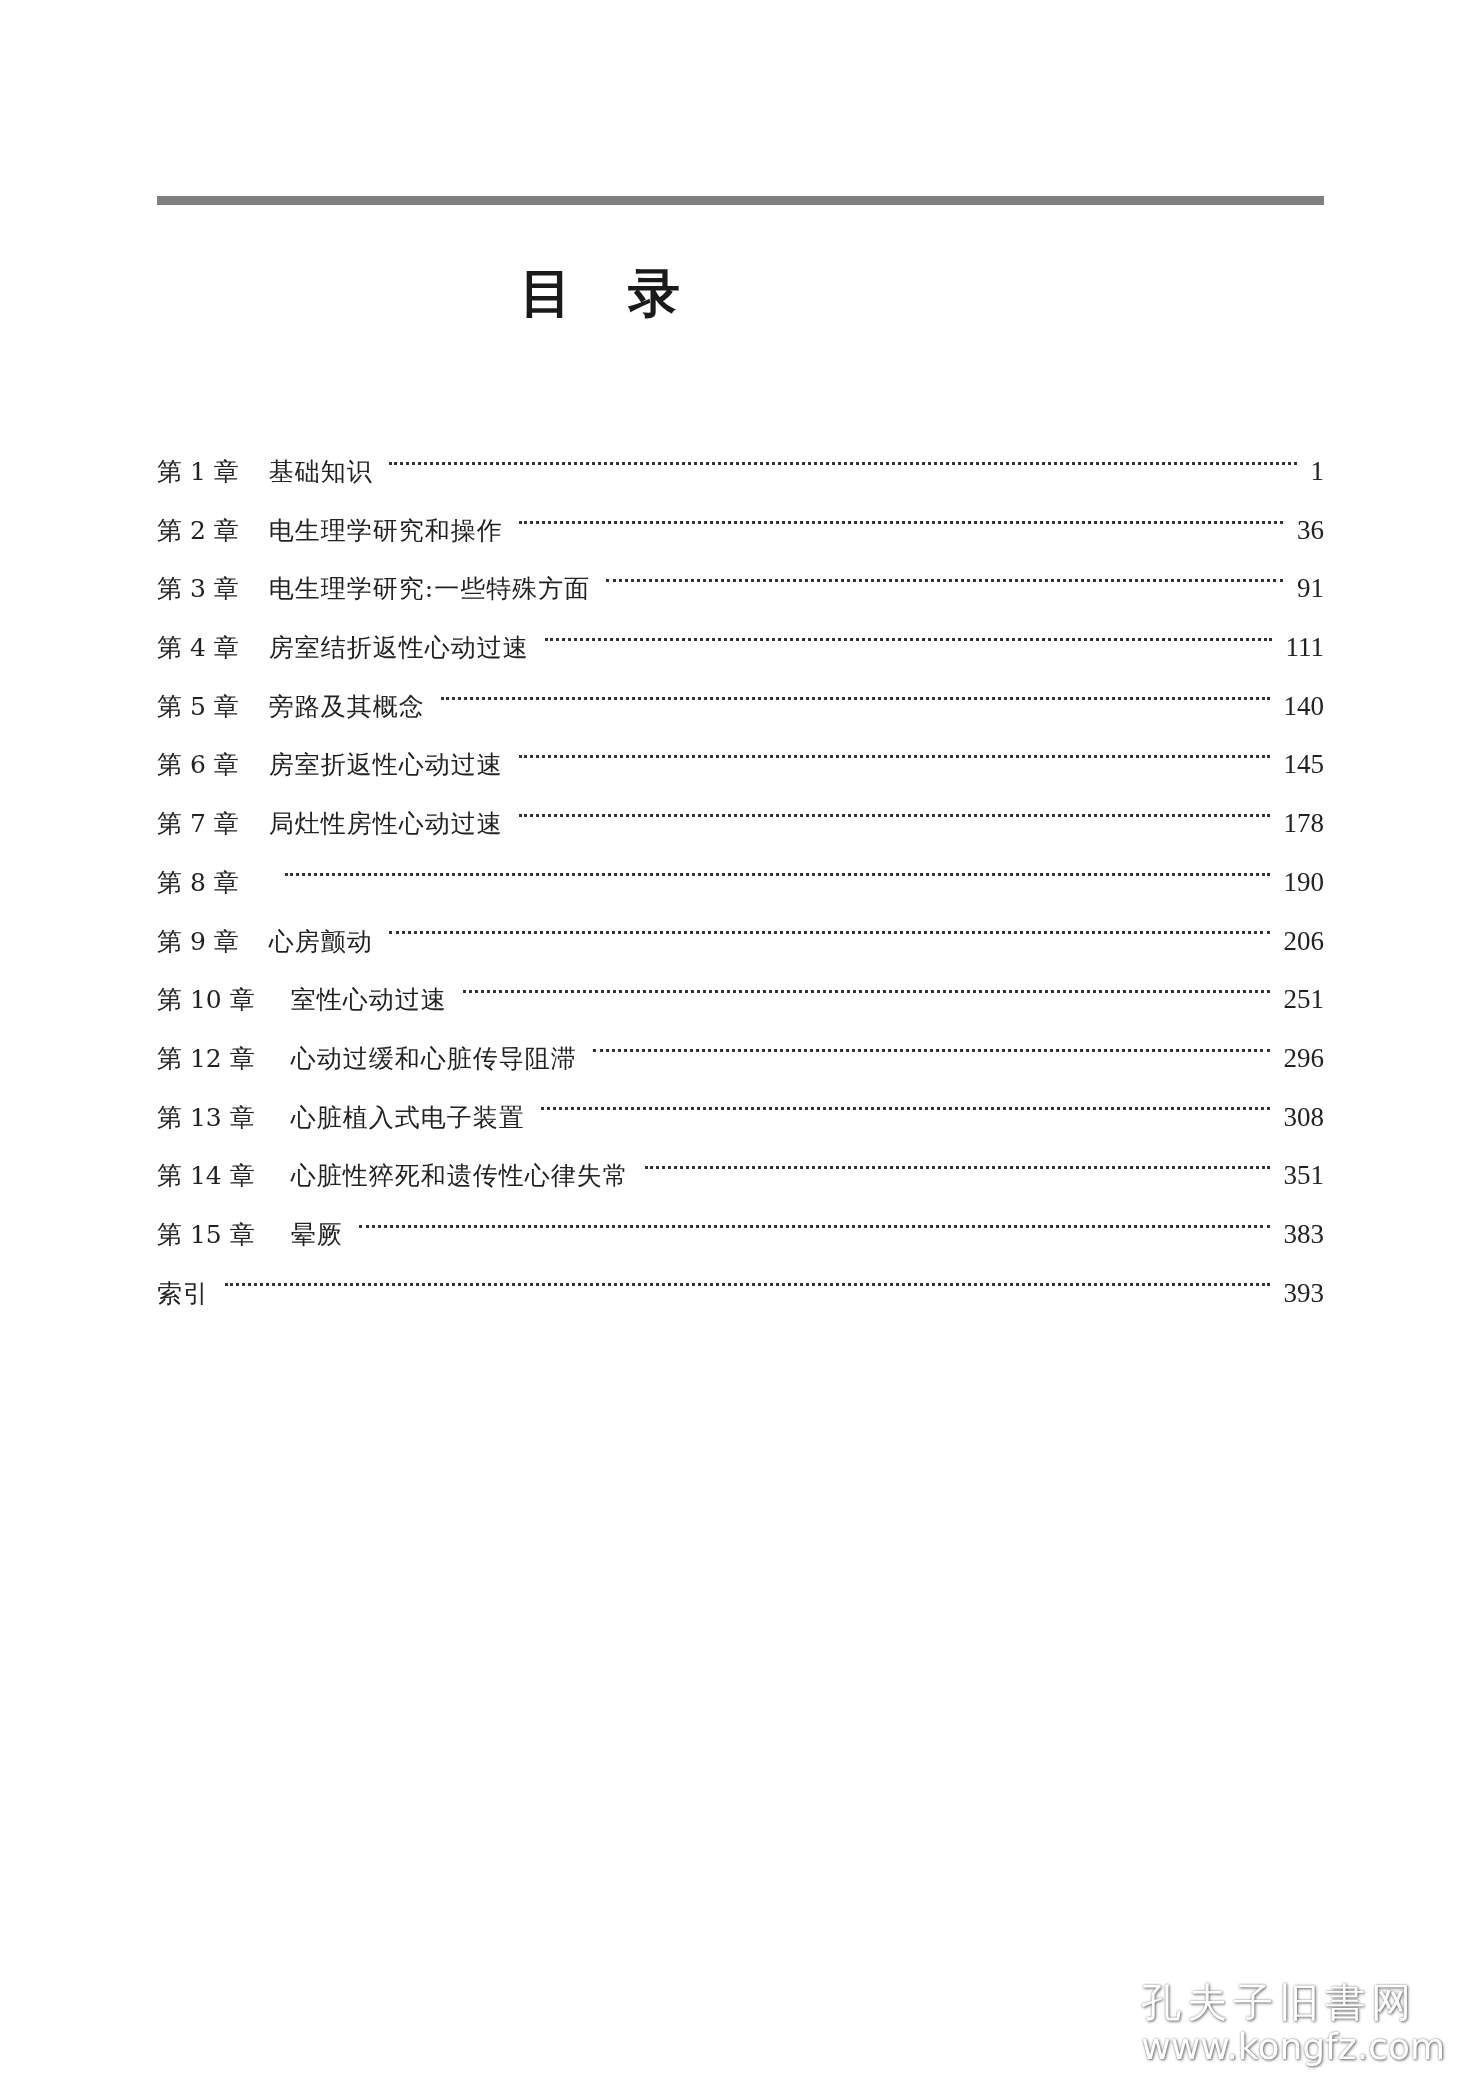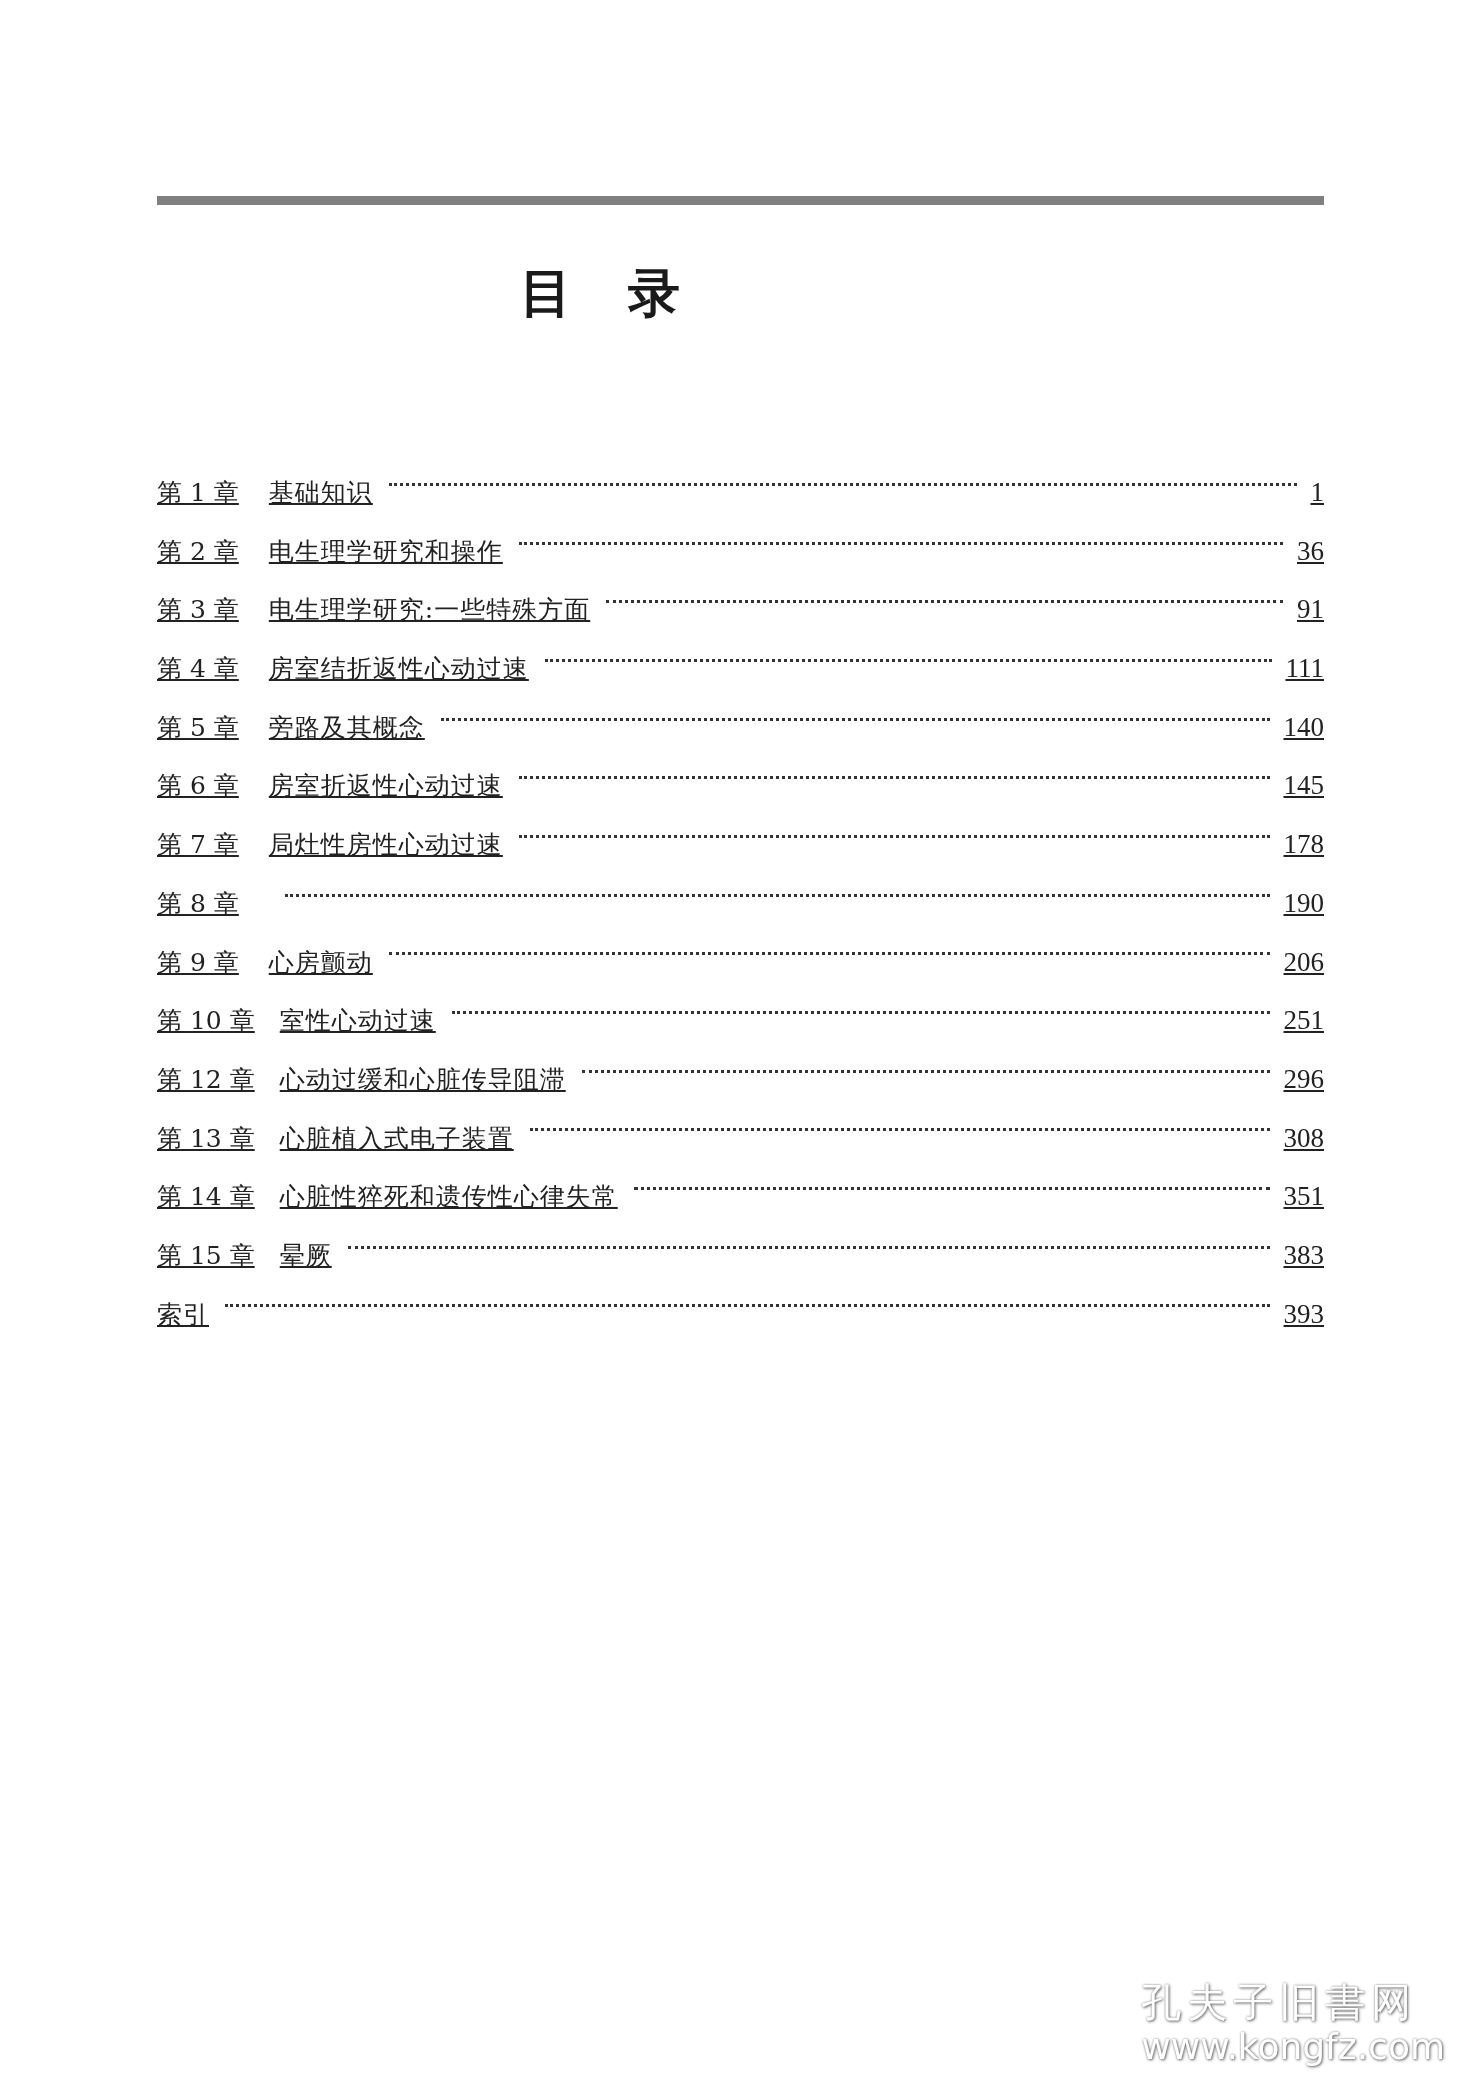--- a/index.html
+++ b/index.html
@@ -33,37 +33,36 @@
     font-weight: bold;
     letter-spacing: 56px;
     padding-left: 56px;
     box-sizing: border-box;
     line-height: 70px;
     color: #1a1a1a;
   }
   .toc {
     position: absolute;
     left: 157px;
-    top: 463px;
+    top: 442px;
     width: 1167px;
-    text-decoration: underline;
   }
   .toc-row {
     display: flex;
     align-items: baseline;
     height: 58.7px;
     line-height: 58.7px;
     font-size: 25px;
     white-space: nowrap;
   }
   .chap-num {
     flex: 0 0 auto;
     margin-right: 30px;
   }
-  .chap-num.wide { margin-right: 25px; }
+  .chap-num.wide { margin-right: 36px; }
   .chap-title {
     flex: 0 0 auto;
     letter-spacing: 1px;
   }
   .leader {
     flex: 1 1 auto;
     margin: 0 14px 0 16px;
     border-bottom: 3px dotted #333;
     height: 0;
     position: relative;

